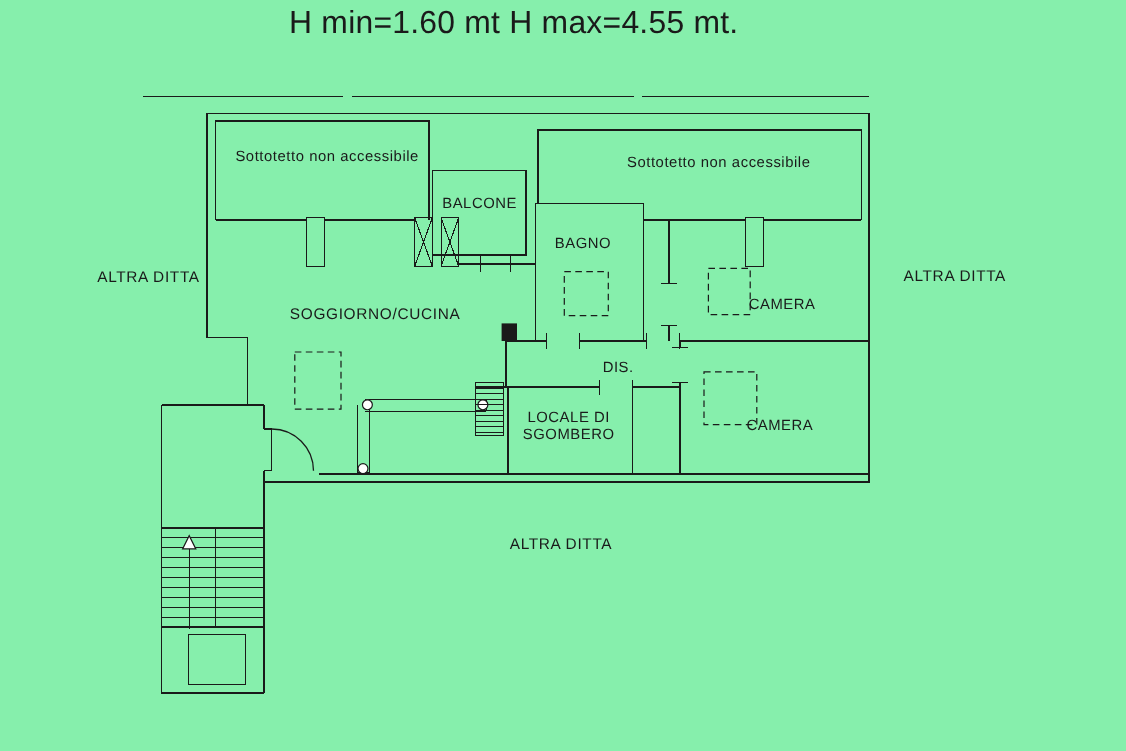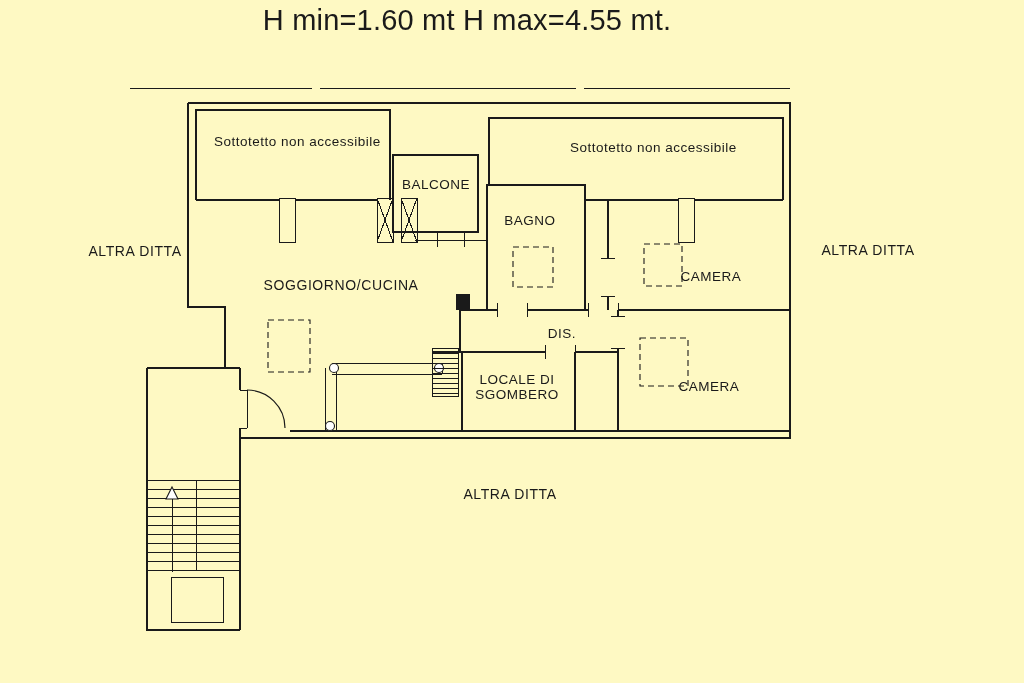--- a/index.html
+++ b/index.html
@@ -1,19 +1,19 @@
 <!DOCTYPE html>
 <html><head>
 <meta charset="utf-8">
 <style>
   html,body{margin:0;padding:0;background:#ffffff;}
   .canvas{
     position:relative;
     width:1024px;height:683px;
-    background:#fef9c3;
+    background:#86efac;
     font-family:"Liberation Sans", sans-serif;
     overflow:hidden;
   }
   svg{position:absolute;left:0;top:0;}
   .wall{stroke:#1a1a1a;stroke-width:1.3;fill:none;shape-rendering:crispEdges;}
   .thin{stroke:#1a1a1a;stroke-width:1;fill:none;shape-rendering:crispEdges;}
   .curve{stroke:#1a1a1a;stroke-width:1.2;fill:none;}
   .dashedbox{stroke:#1a1a1a;stroke-width:1.1;fill:none;stroke-dasharray:6 4;}
   .solidfill{fill:#1a1a1a;stroke:none;}
   .whitefill{fill:#ffffff;stroke:#1a1a1a;stroke-width:1.1;}

